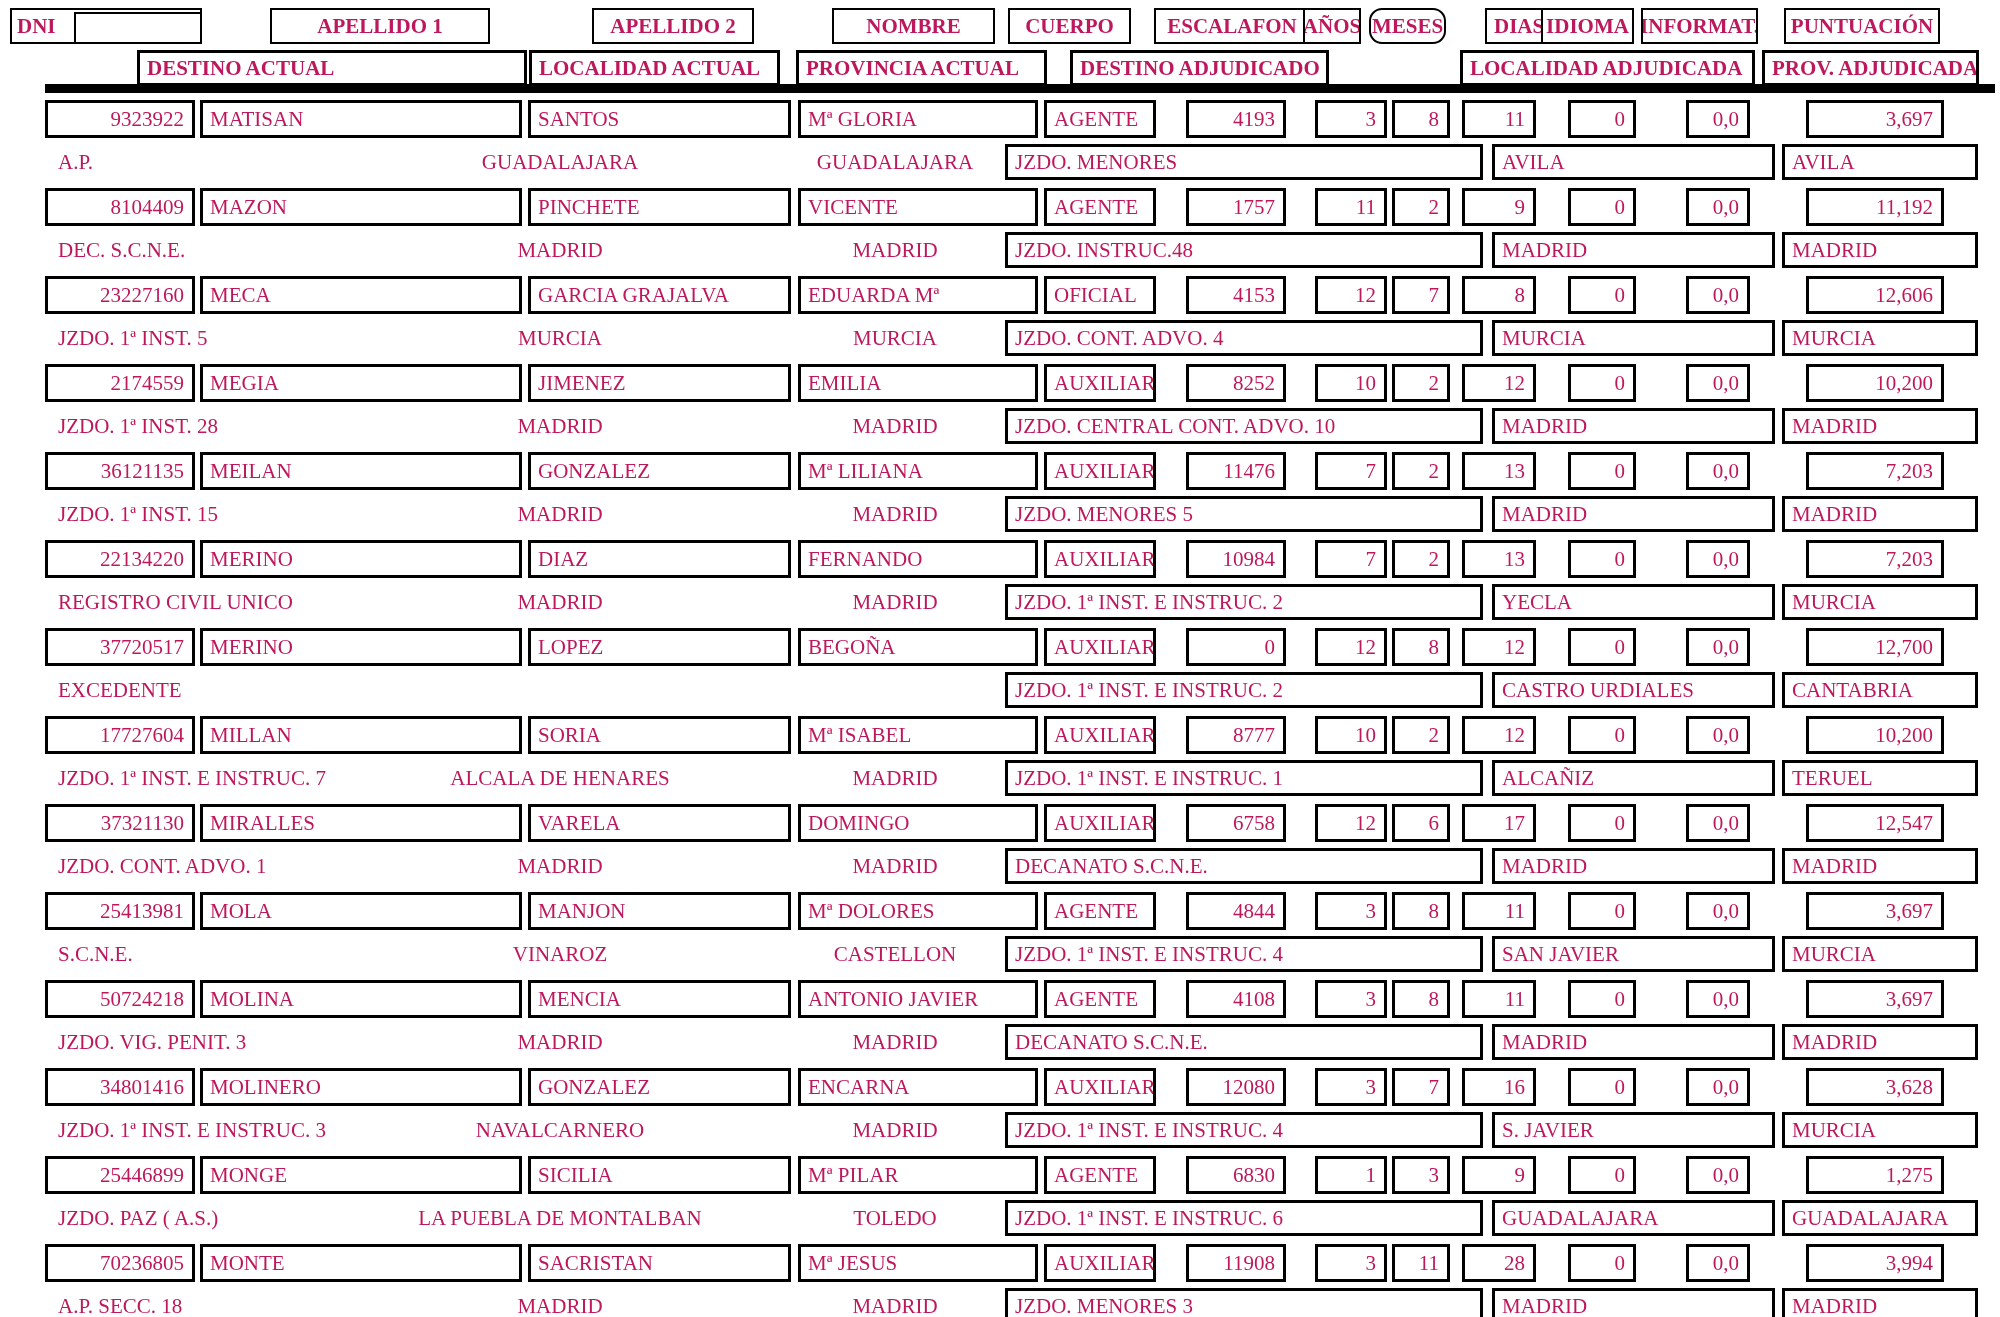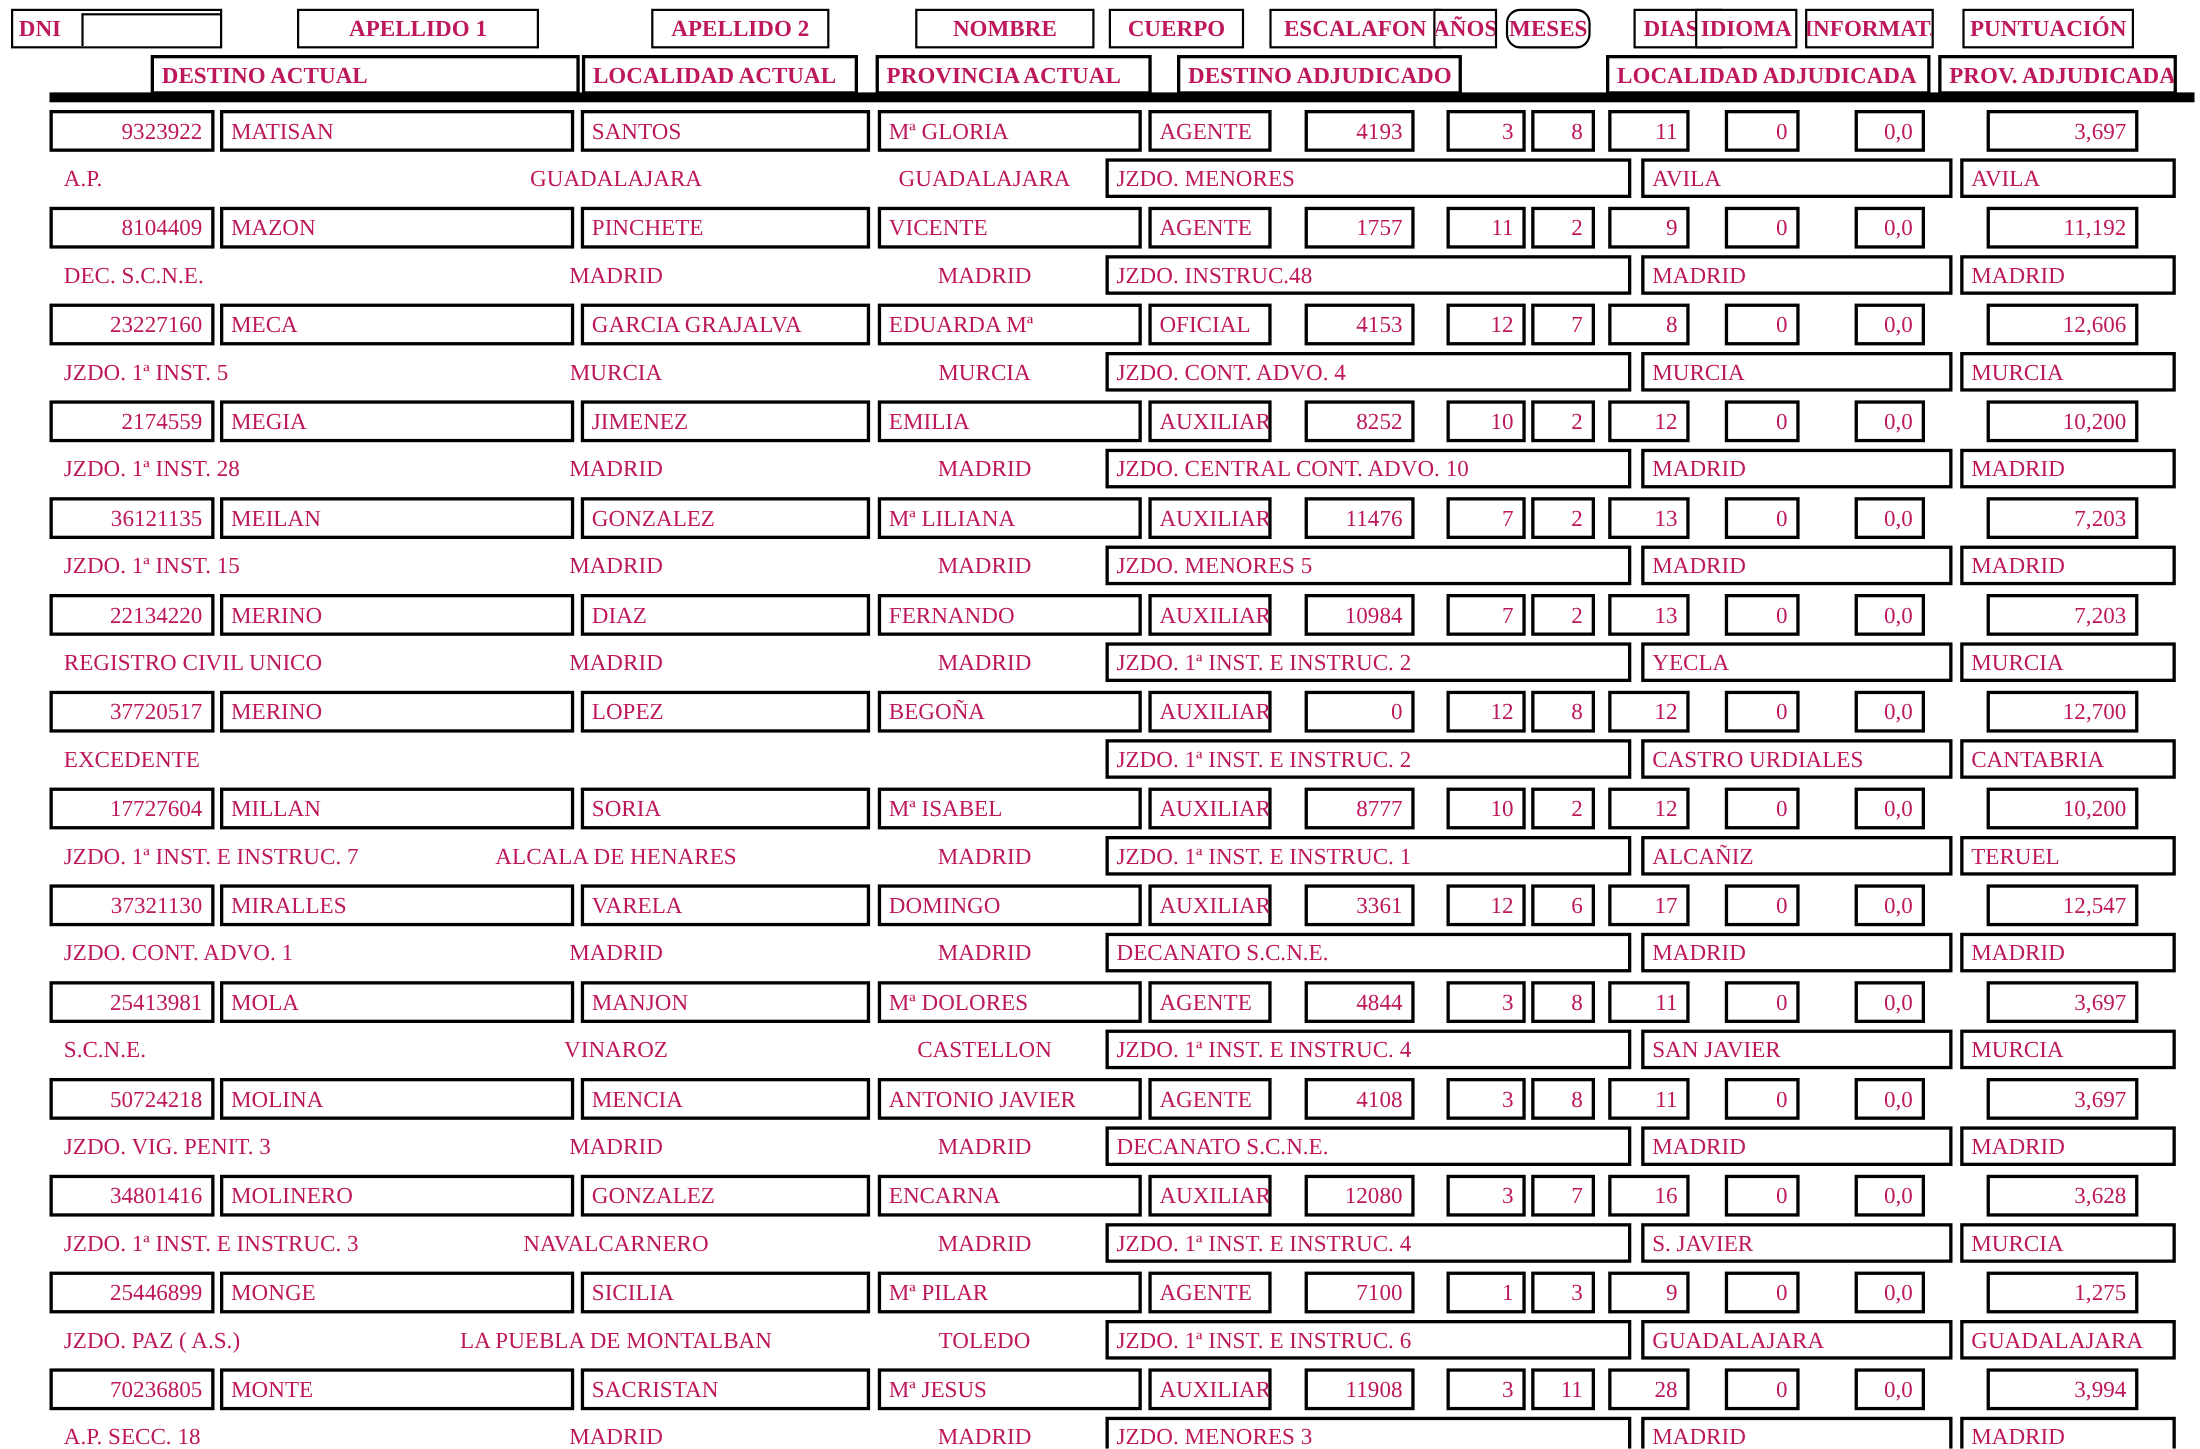--- a/index.html
+++ b/index.html
@@ -294,21 +294,21 @@
     <div class="box txt c-ladj">ALCAÑIZ</div>
     <div class="box txt c-padj">TERUEL</div>
   </div>
 
   <div class="record">
     <div class="box num c-dni">37321130</div>
     <div class="box txt c-ap1">MIRALLES</div>
     <div class="box txt c-ap2">VARELA</div>
     <div class="box txt c-nom">DOMINGO</div>
     <div class="box txt c-cue">AUXILIAR</div>
-    <div class="box num c-esc">3361</div>
+    <div class="box num c-esc">6758</div>
     <div class="box num c-ano">12</div>
     <div class="box num c-mes">6</div>
     <div class="box num c-dia">17</div>
     <div class="box num c-idi">0</div>
     <div class="box num c-inf">0,0</div>
     <div class="box num c-pun">12,547</div>
     <div class="plain c-dact">JZDO. CONT. ADVO. 1</div>
     <div class="plain c-lact">MADRID</div>
     <div class="plain c-pact">MADRID</div>
     <div class="box txt c-dadj">DECANATO S.C.N.E.</div>
@@ -378,21 +378,21 @@
     <div class="box txt c-ladj">S. JAVIER</div>
     <div class="box txt c-padj">MURCIA</div>
   </div>
 
   <div class="record">
     <div class="box num c-dni">25446899</div>
     <div class="box txt c-ap1">MONGE</div>
     <div class="box txt c-ap2">SICILIA</div>
     <div class="box txt c-nom">Mª PILAR</div>
     <div class="box txt c-cue">AGENTE</div>
-    <div class="box num c-esc">7100</div>
+    <div class="box num c-esc">6830</div>
     <div class="box num c-ano">1</div>
     <div class="box num c-mes">3</div>
     <div class="box num c-dia">9</div>
     <div class="box num c-idi">0</div>
     <div class="box num c-inf">0,0</div>
     <div class="box num c-pun">1,275</div>
     <div class="plain c-dact">JZDO. PAZ ( A.S.)</div>
     <div class="plain c-lact">LA PUEBLA DE MONTALBAN</div>
     <div class="plain c-pact">TOLEDO</div>
     <div class="box txt c-dadj">JZDO. 1ª INST. E INSTRUC. 6</div>

